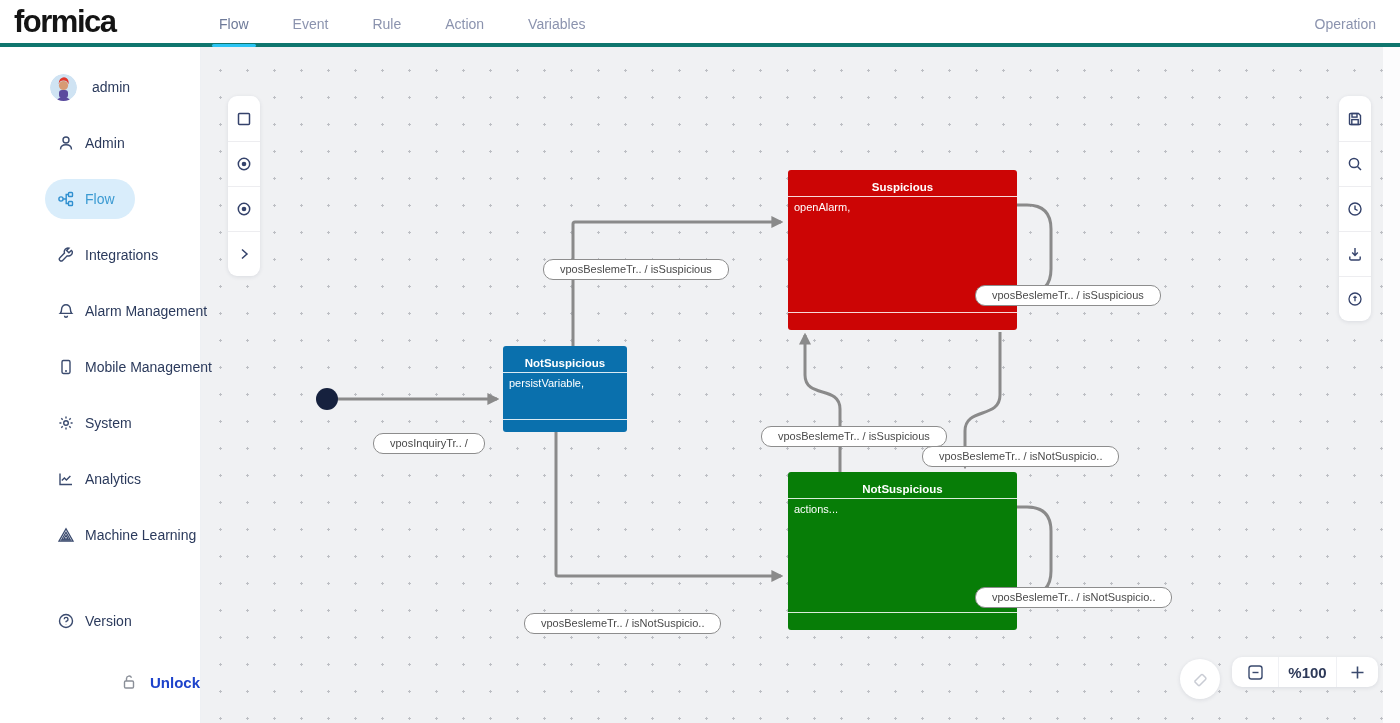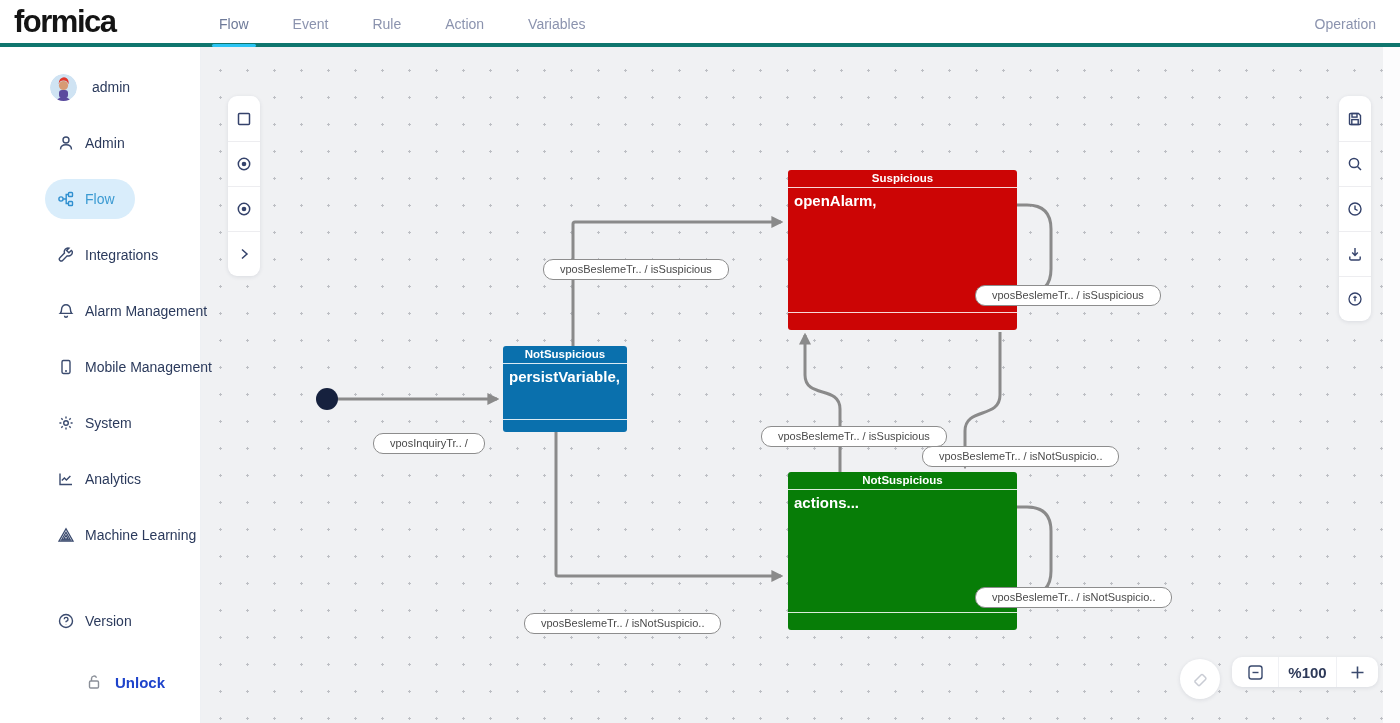--- a/index.html
+++ b/index.html
@@ -26,21 +26,21 @@
   .user-row { display:flex; align-items:center; height:40px; margin:0 0 16px 21px; }
   .avatar { width:27px; height:27px; border-radius:50%; overflow:hidden; flex:0 0 27px; }
   .user-name { margin-left:15px; font-size:14px; color:#2b3a5c; }
   .side-item { display:flex; align-items:center; height:40px; margin:0 0 16px 16px;
     padding:0 12px; border-radius:22px; width:fit-content; cursor:pointer; color:#2b3a5c; }
   .side-item .ic { width:18px; height:18px; margin-right:10px; color:#3a4a6e; display:flex; }
   .side-item .lbl { font-size:14px; white-space:nowrap; }
   .side-item.active { background:#d9edfb; color:#3b9ad2; padding-right:20px; }
   .side-item.active .ic { color:#2f8fd0; }
   .side-item.pre-version { margin-top:46px; }
-  .unlock-row { display:flex; align-items:center; height:30px; margin:26px 0 0 56px; cursor:pointer; }
+  .unlock-row { display:flex; align-items:center; height:30px; margin:26px 0 0 56px; cursor:pointer;justify-content:flex-end; }
   .unlock-row .ic { width:18px; height:18px; color:#8a8f98; margin-right:12px; display:flex; }
   .unlock-row .lbl { font-size:15px; font-weight:700; color:#1e43cb; }
 
   
   .canvas { position:absolute; left:201px; top:47px; width:1199px; height:676px;
     background:#f0f1f3;
     background-image:radial-gradient(#bdbfc4 1px, transparent 1.3px);
     background-size:27px 27px; background-position:6px 10px; }
   .right-strip { position:absolute; right:0; top:0; width:17px; height:676px;
     background:#fcfcfd; background-image:radial-gradient(#c6c8cd 1px, transparent 1.3px);
@@ -62,23 +62,23 @@
     display:flex; align-items:stretch; }
   .zoom-pill .zseg { display:flex; align-items:center; justify-content:center; color:#3a4a6e; }
   .zoom-pill .zseg + .zseg { border-left:1px solid #f0f1f4; }
   .zseg.minus { width:46px; cursor:pointer; } .zseg.plus { width:42px; cursor:pointer; }
   .zseg.level { flex:1; font-size:15px; font-weight:700; color:#2e3a59; }
 
   
   .edges-svg { position:absolute; left:0; top:0; z-index:3; pointer-events:none; }
   .state-box { position:absolute; z-index:2; border-radius:3px; display:flex;
     flex-direction:column; color:#fff; cursor:move; }
-  .state-title { text-align:center; font-size:11.5px; font-weight:700; padding:2px 0 3px;
+  .state-title { text-align:center; font-size:11.5px; font-weight:700; padding:11px 0 3px;
     border-bottom:1px solid rgba(255,255,255,.85); }
-  .state-body { flex:1; padding:4px 6px; font-size:15px; font-weight:700; }
+  .state-body { flex:1; padding:4px 6px; font-size:11px; font-weight:400; }
   .state-footer { border-top:1px solid rgba(255,255,255,.85); }
   .node-red   { left:587px; top:123px; width:229px; height:160px; background:#cc0505; }
   .node-green { left:587px; top:425px; width:229px; height:158px; background:#077d07;justify-content:space-between; }
   .node-blue  { left:302px; top:299px; width:124px; height:86px; background:#0a70ad; }
   .node-red .state-footer, .node-green .state-footer { height:18px; }
   .node-blue .state-footer { height:13px; }
   .start-node { position:absolute; left:115px; top:341px; width:22px; height:22px;
     border-radius:50%; background:#16213e; z-index:2; cursor:move; }
 
   .edge-label { position:absolute; z-index:5; background:#fff; border:1px solid #8d8d8d;

